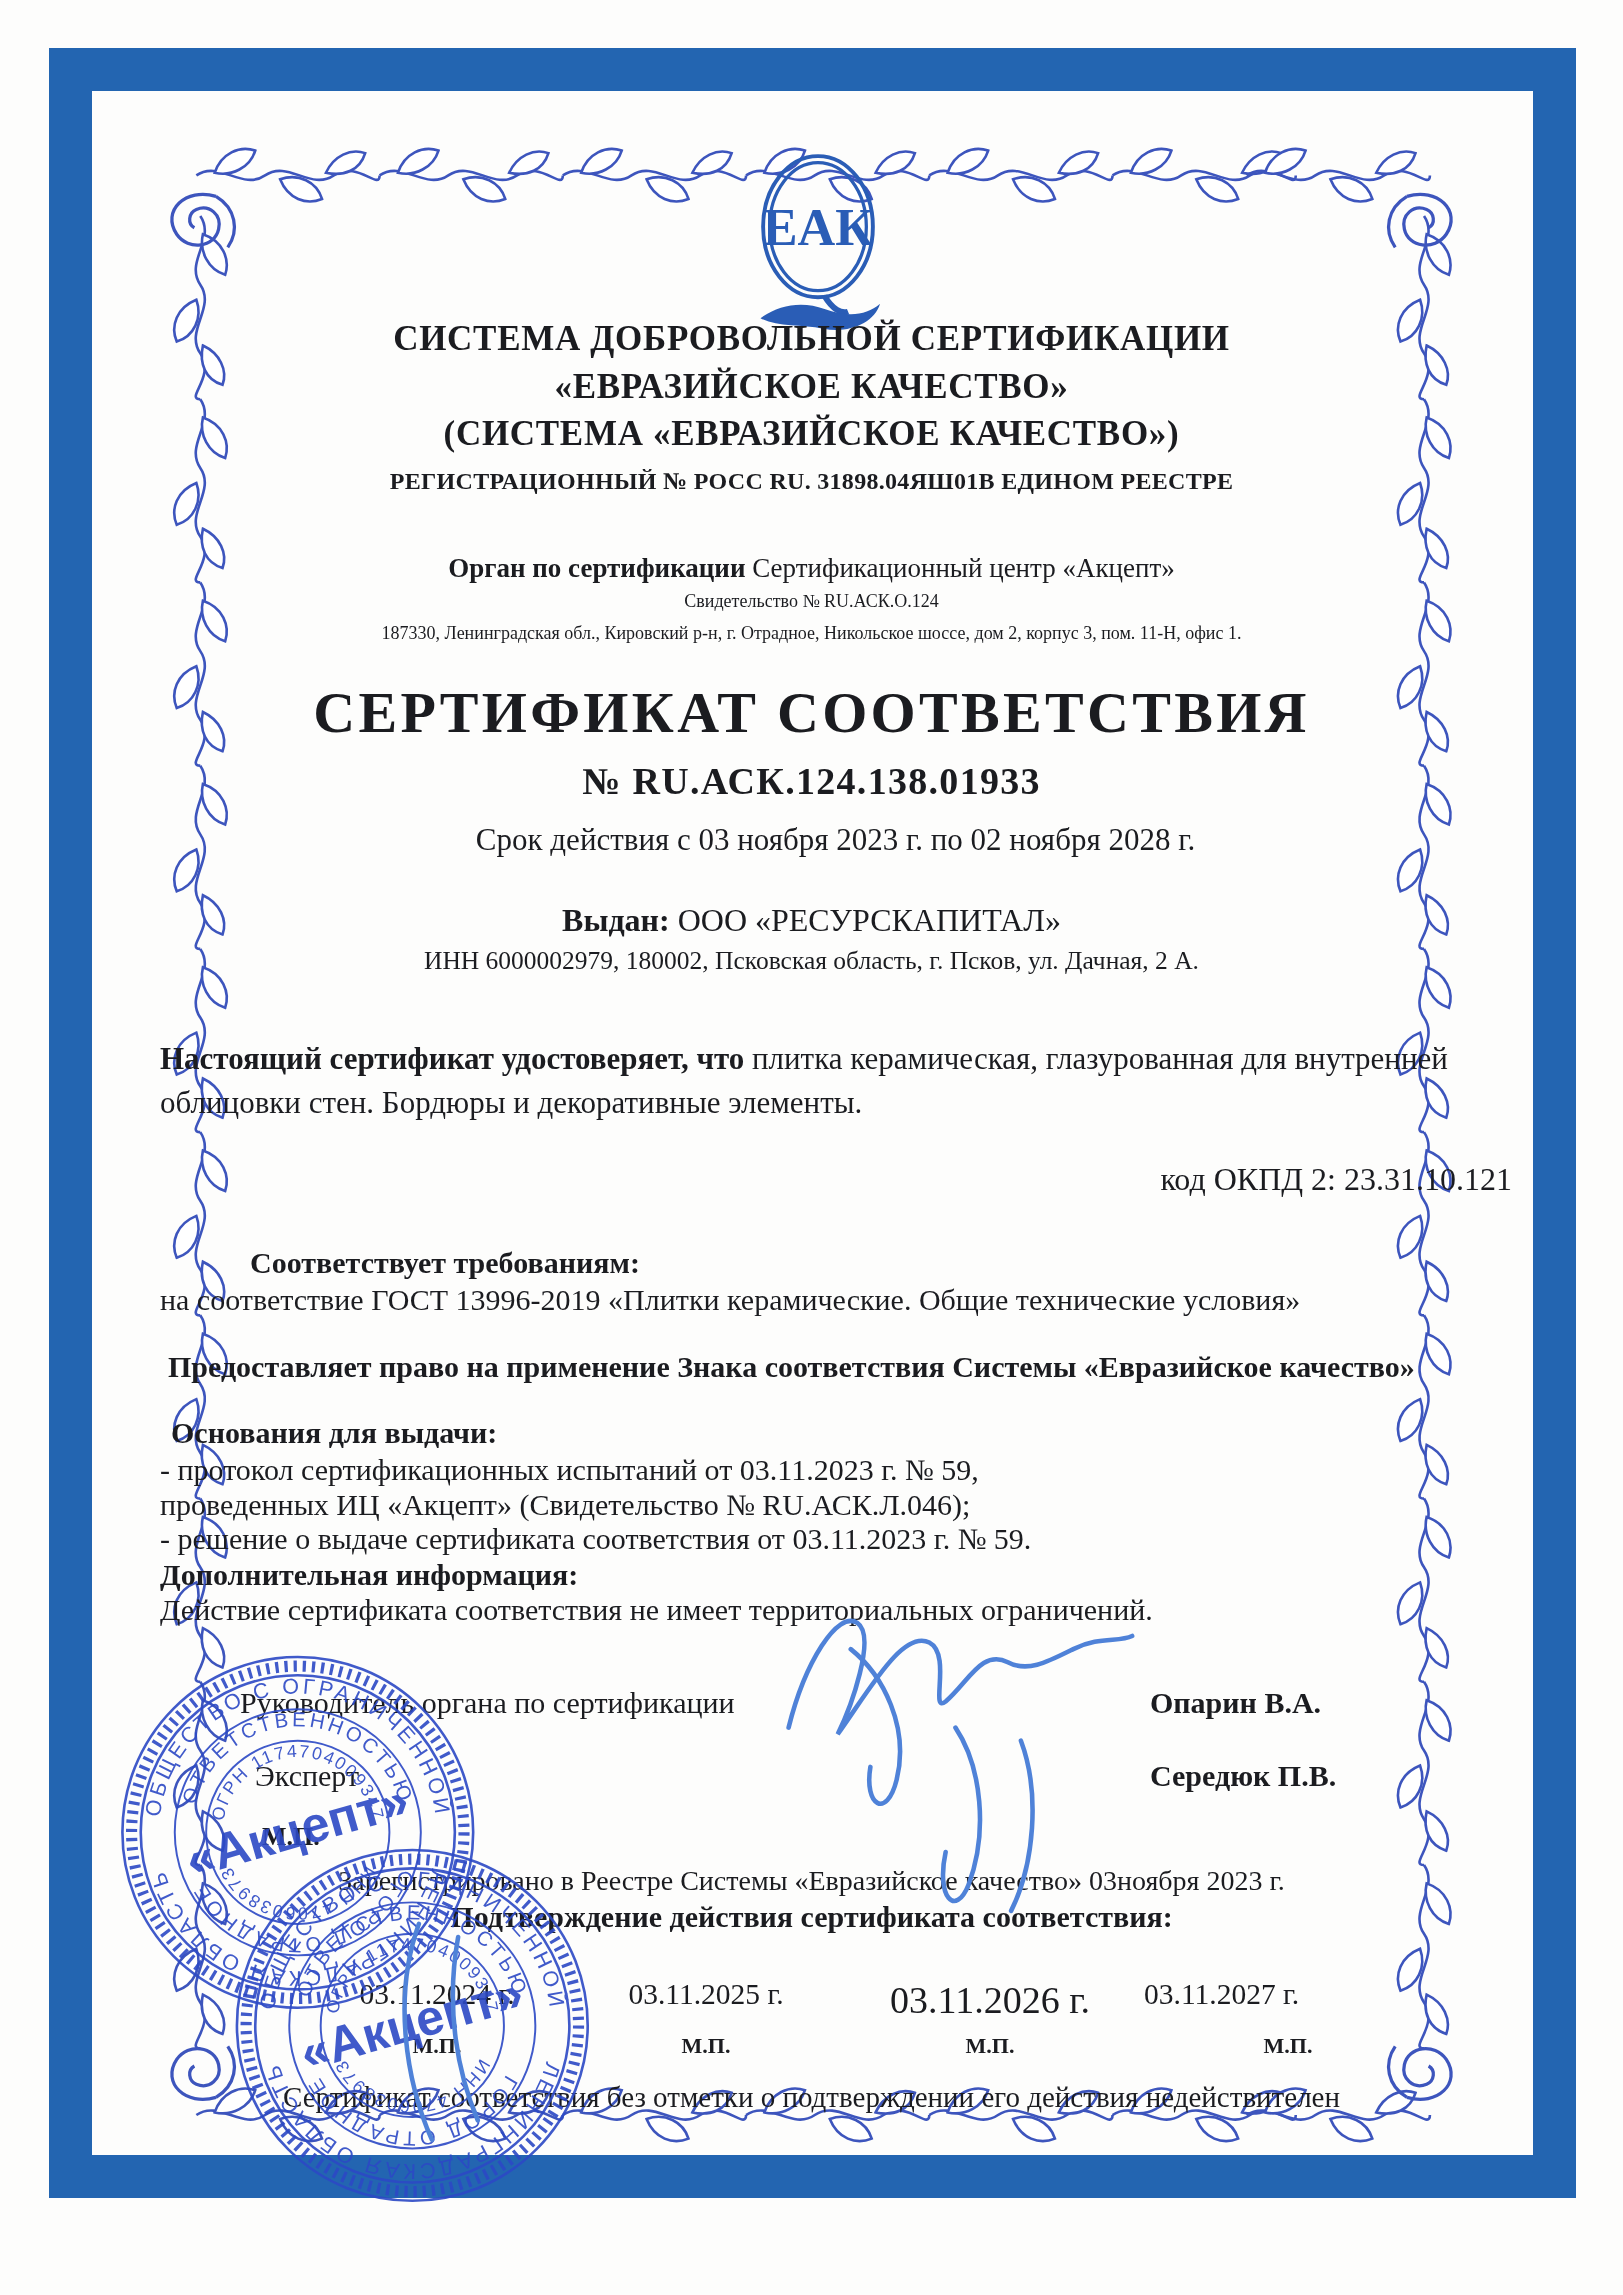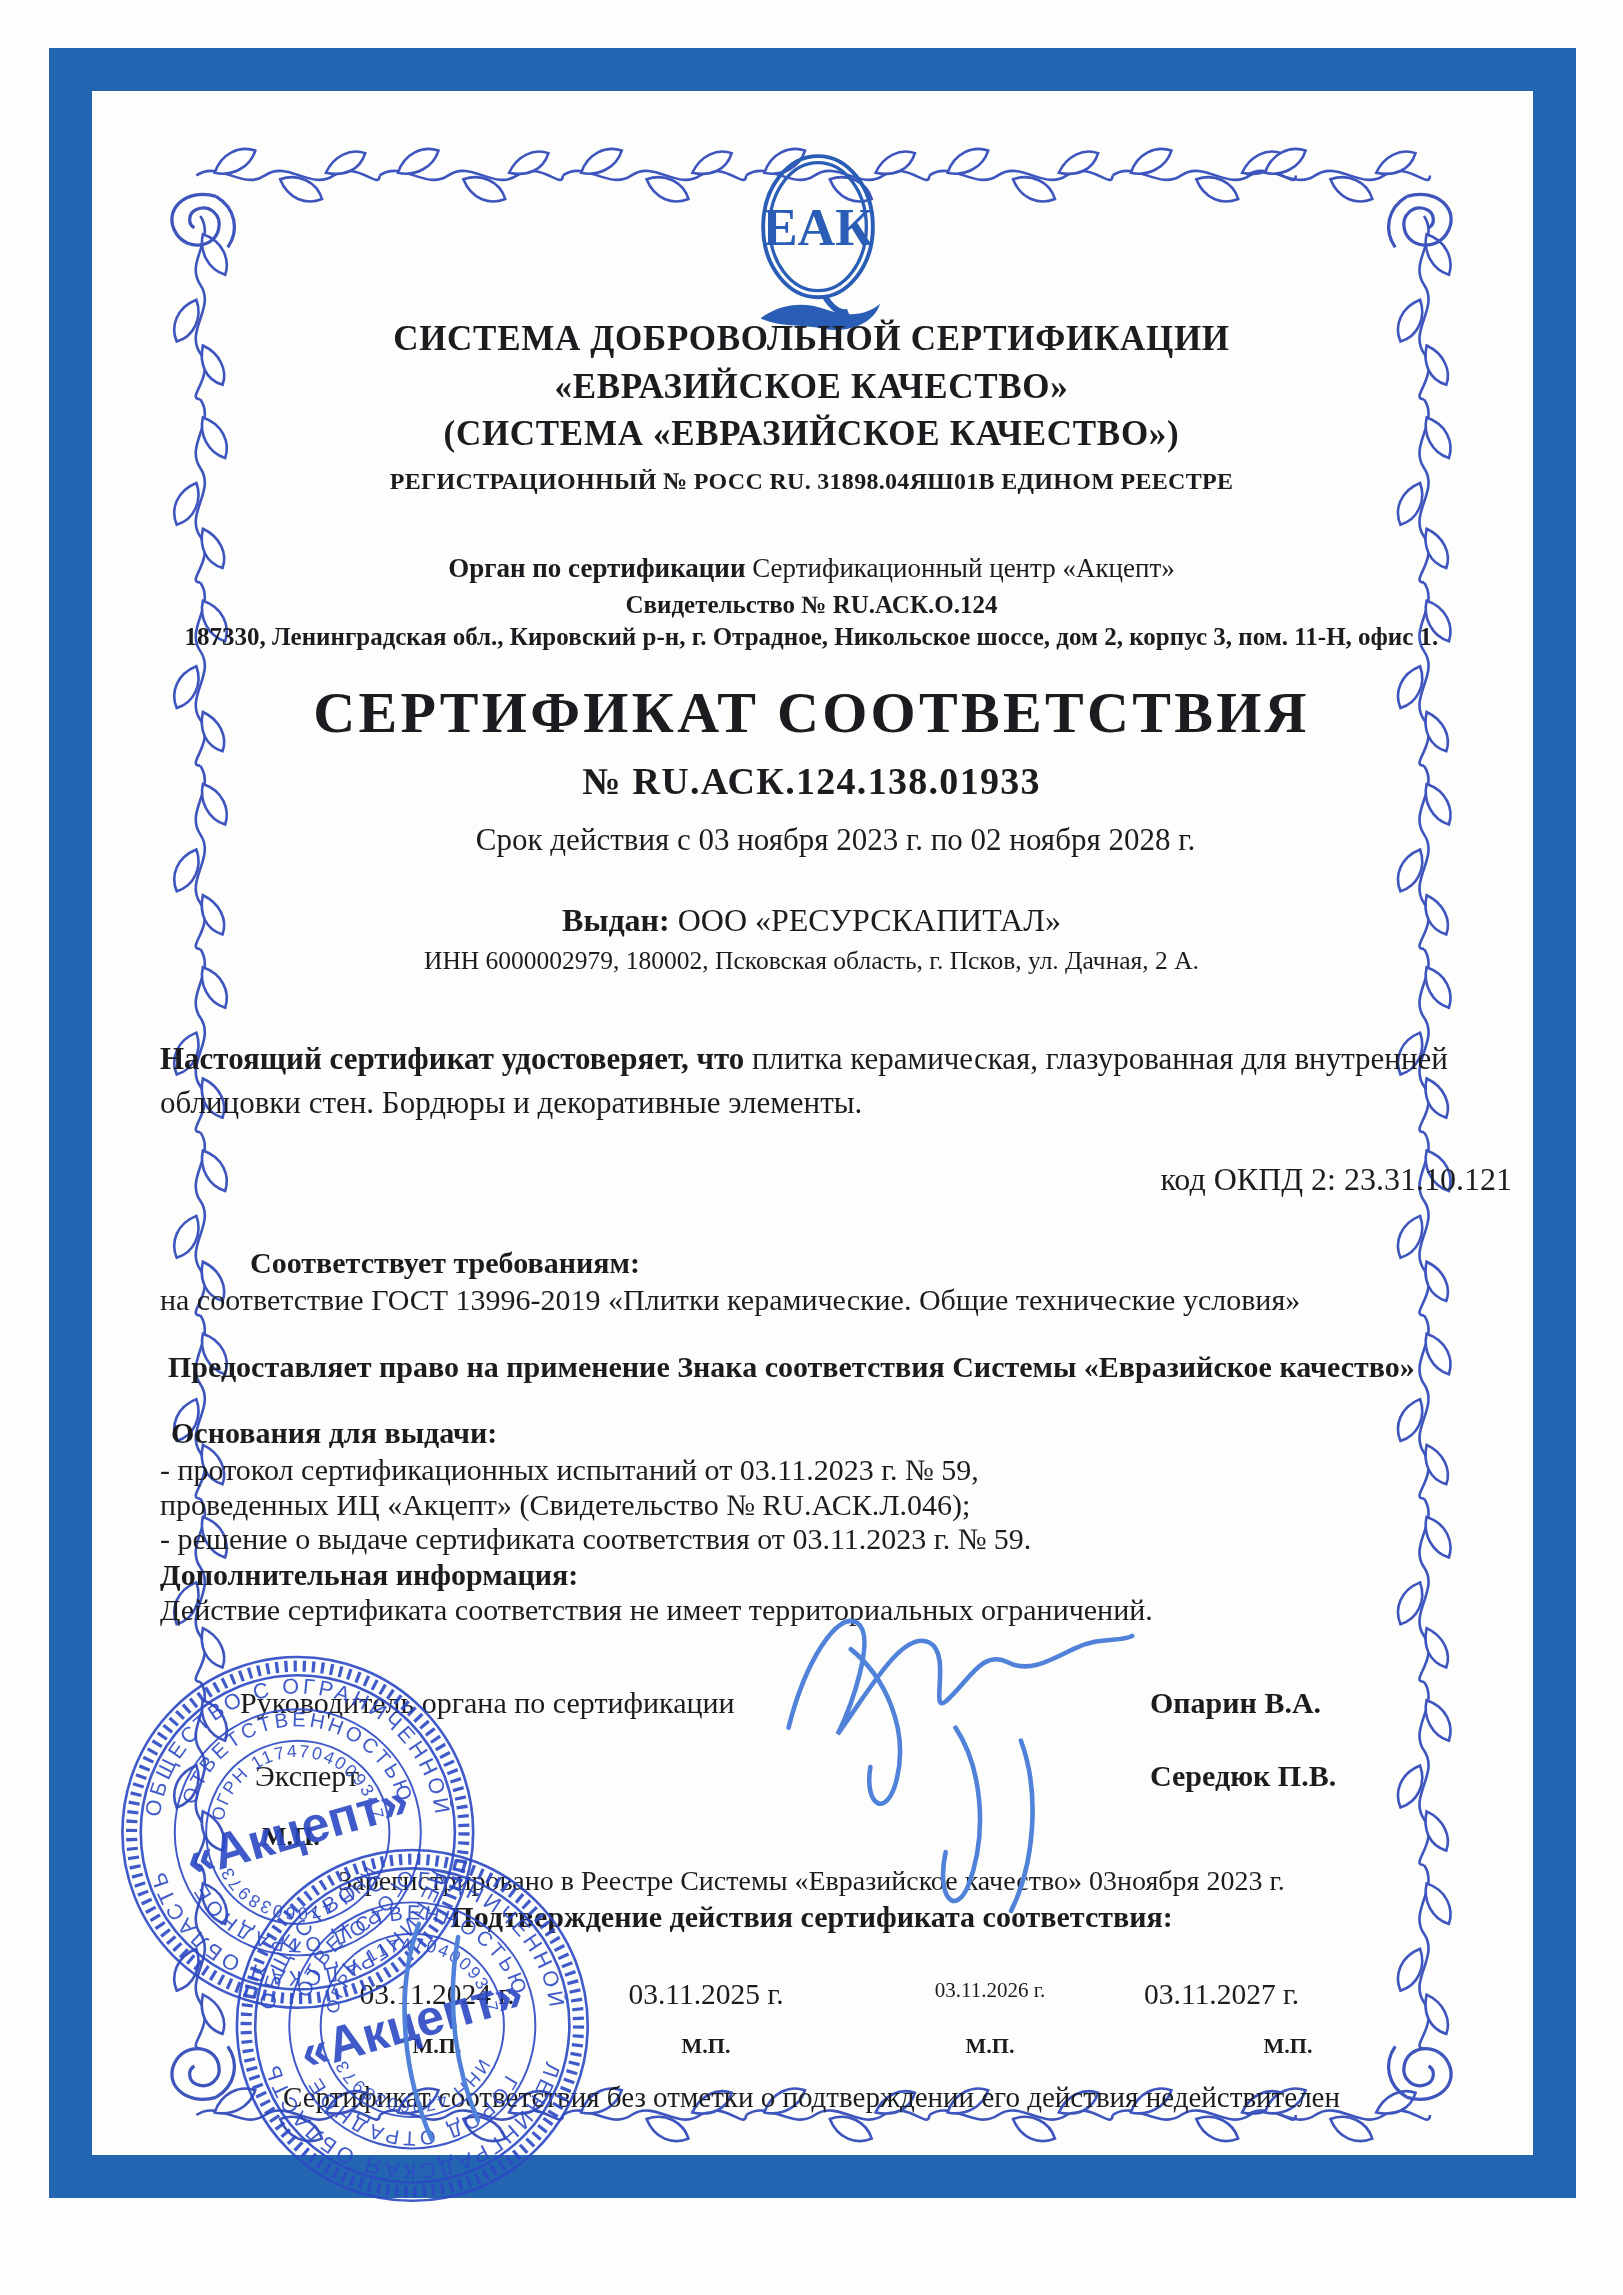--- a/index.html
+++ b/index.html
@@ -6,21 +6,21 @@
   body{width:1623px;height:2295px;background:#ffffff;font-family:"Liberation Serif",serif;color:#1b1c20;}
   .page{position:relative;width:1623px;height:2295px;overflow:hidden;background:#fdfdfc;}
   .frame{position:absolute;left:49px;top:48px;right:47px;bottom:97px;border:43px solid #2365b1;z-index:1;}
   .deco{position:absolute;left:0;top:0;z-index:2;}
   .txt{position:absolute;z-index:3;white-space:nowrap;}
   .ctr{left:0;right:0;text-align:center;}
   .b{font-weight:bold;}
   .sys{font-size:35px;font-weight:bold;letter-spacing:0.7px;}
   .reg{font-size:24px;font-weight:bold;letter-spacing:0.3px;}
   .org{font-size:27px;}
-  .small{font-size:25px;font-weight:bold;}
+  .small{font-size:18px;}
   .title{font-size:58px;font-weight:bold;letter-spacing:3.3px;}
   .number{font-size:38px;font-weight:bold;letter-spacing:1.3px;}
   .validity{font-size:31px;}
   .issued{font-size:32px;}
   .details{font-size:25.5px;}
   .body-text{font-size:30px;}
   .statement{position:absolute;z-index:3;left:160px;top:1037px;width:1316px;font-size:31px;line-height:1.42;white-space:normal;}
   .stamps{position:absolute;left:0;top:0;z-index:4;}
   .logo{position:absolute;z-index:3;}
 </style>
@@ -152,21 +152,21 @@
   <div class="txt b body-text" style="top:1686px;left:1150px;">Опарин В.А.</div>
   <div class="txt body-text" style="top:1759px;left:255px;">Эксперт</div>
   <div class="txt b body-text" style="top:1759px;left:1150px;">Середюк П.В.</div>
   <div class="txt b" style="top:1822px;left:262px;font-size:26px;">М.П.</div>
 
   <div class="txt ctr" style="top:1865px;font-size:28px;">Зарегистрировано в Реестре Системы «Евразийское качество» 03ноября 2023 г.</div>
   <div class="txt ctr b body-text" style="top:1900px;">Подтверждение действия сертификата соответствия:</div>
 
   <div class="txt" style="top:1978px;left:293px;width:288px;text-align:center;font-size:29.5px;">03.11.2024 г.</div>
   <div class="txt" style="top:1978px;left:562px;width:288px;text-align:center;font-size:29.5px;">03.11.2025 г.</div>
-  <div class="txt" style="top:1978px;left:846px;width:288px;text-align:center;font-size:21px;">03.11.2026 г.</div>
+  <div class="txt" style="top:1978px;left:846px;width:288px;text-align:center;font-size:38px;">03.11.2026 г.</div>
   <div class="txt" style="top:1978px;left:1144px;width:288px;text-align:left;font-size:29.5px;">03.11.2027 г.</div>
 
   <div class="txt b" style="top:2033px;left:293px;width:288px;text-align:center;font-size:22px;">М.П.</div>
   <div class="txt b" style="top:2033px;left:562px;width:288px;text-align:center;font-size:22px;">М.П.</div>
   <div class="txt b" style="top:2033px;left:846px;width:288px;text-align:center;font-size:22px;">М.П.</div>
   <div class="txt b" style="top:2033px;left:1144px;width:288px;text-align:center;font-size:22px;">М.П.</div>
 
   <div class="txt ctr" style="top:2081px;font-size:29px;">Сертификат соответствия без отметки о подтверждении его действия недействителен</div>
 
   <svg class="stamps" width="1623" height="2295" viewBox="0 0 2480 3507">

